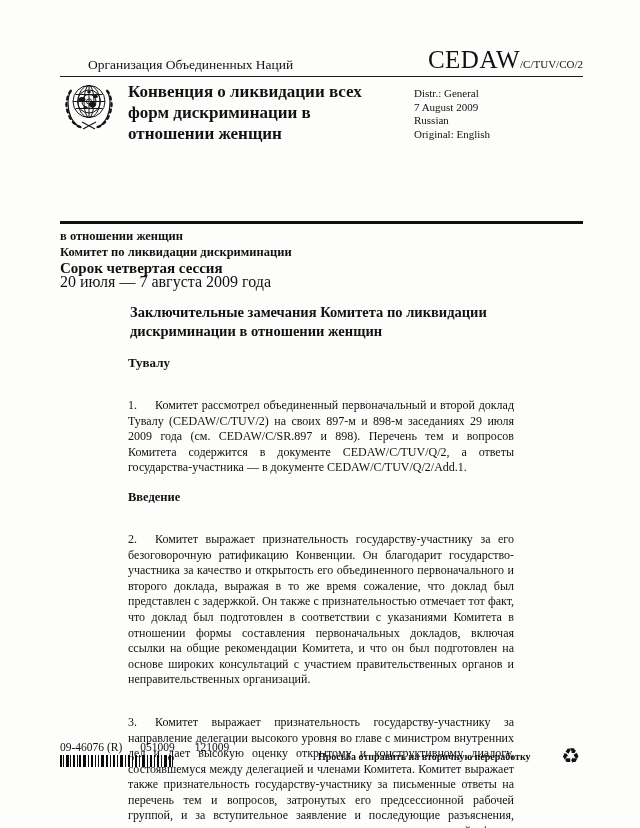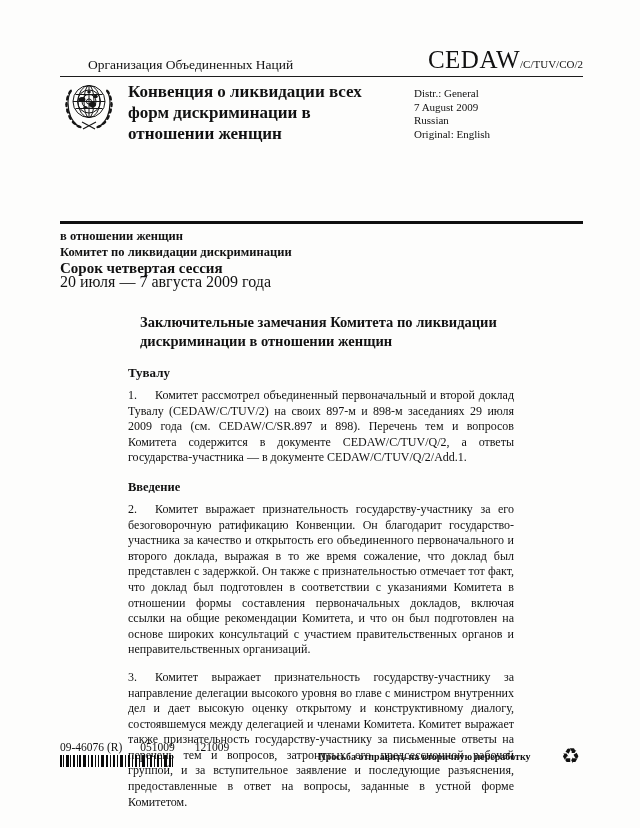--- a/index.html
+++ b/index.html
@@ -50,28 +50,28 @@
     left:60px;top:229px;width:330px;
   }
   .committee .cm-line{font-size:12.5px;font-weight:bold;line-height:15.5px;}
   .committee .cm-session{font-size:15px;font-weight:bold;line-height:13px;margin-top:2px;}
   .committee .cm-dates{font-size:16px;line-height:13px;}
 
   .main-content{
     left:128px;top:301px;width:386px;
   }
   .main-heading{
-    font-size:14.5px;font-weight:bold;line-height:18.5px;margin:12px;
+    font-size:14.5px;font-weight:bold;line-height:18.5px;margin:2px;
   }
   .country{
     font-size:13px;font-weight:bold;margin-top:15px;
   }
   .para{
     font-size:12px;line-height:15.6px;text-align:justify;
-    margin-top:7px;
+    margin-top:27px;
   }
   .para .pnum{display:inline-block;width:27px;}
   .intro-heading{
     font-size:12.5px;font-weight:bold;margin-top:14px;
   }
 
   .footer-left{left:60px;top:732px;margin-top:9px;}
   .doc-code-line{font-size:11.5px;white-space:nowrap;}
   .doc-code-line .gap1{display:inline-block;width:18px;}
   .doc-code-line .gap2{display:inline-block;width:20px;}

